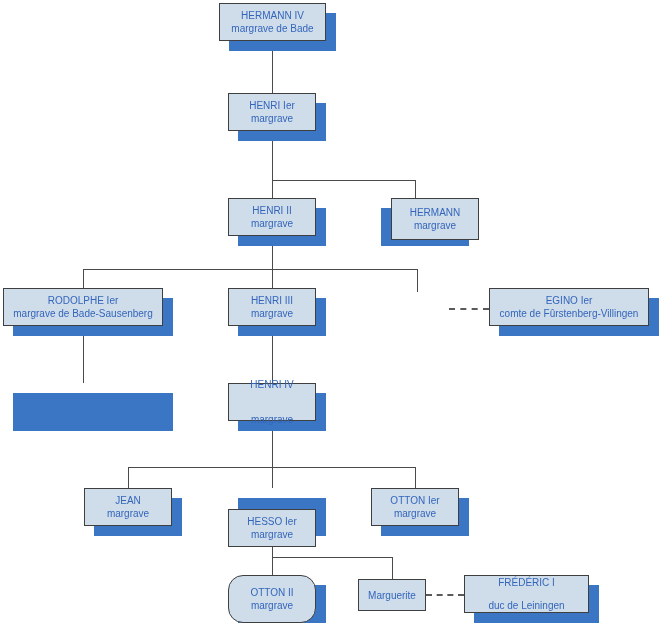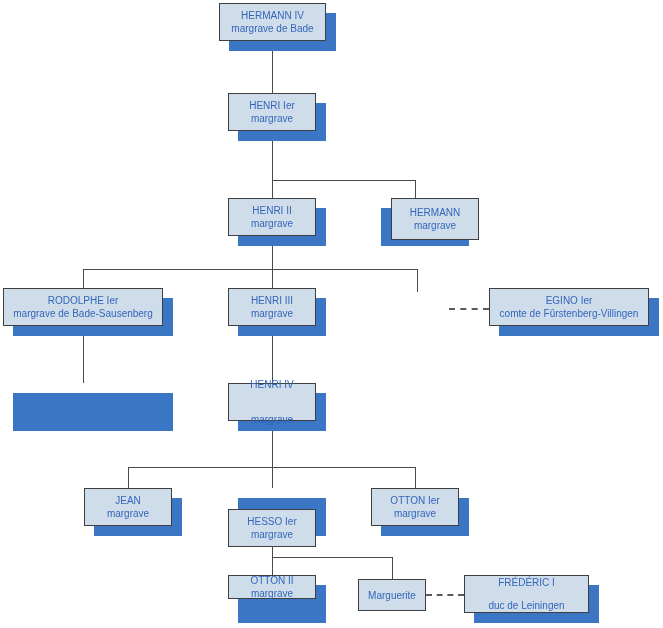--- a/index.html
+++ b/index.html
@@ -156,21 +156,21 @@
   <div class="node" style="left:228px; top:509px; width:88px; height:38px;">
     <span class="l1">HESSO Ier</span>
     <span class="l2">margrave</span>
   </div>
 
   <div class="node" style="left:371px; top:488px; width:88px; height:38px;">
     <span class="l1">OTTON Ier</span>
     <span class="l2">margrave</span>
   </div>
 
-  <div class="node" style="left:228px; top:575px; width:88px; height:24px;">
+  <div class="node" style="left:228px; top:575px; width:88px; height:48px;border-radius:15px;">
     <span class="l1">OTTON II</span>
     <span class="l2">margrave</span>
   </div>
 
   <div class="node" style="left:358px; top:579px; width:68px; height:32px;">
     <span class="l1">Marguerite</span>
   </div>
 
   <div class="node" style="left:464px; top:575px; width:125px; height:38px;justify-content:space-between;">
     <span class="l1">FRÉDÉRIC I</span>

